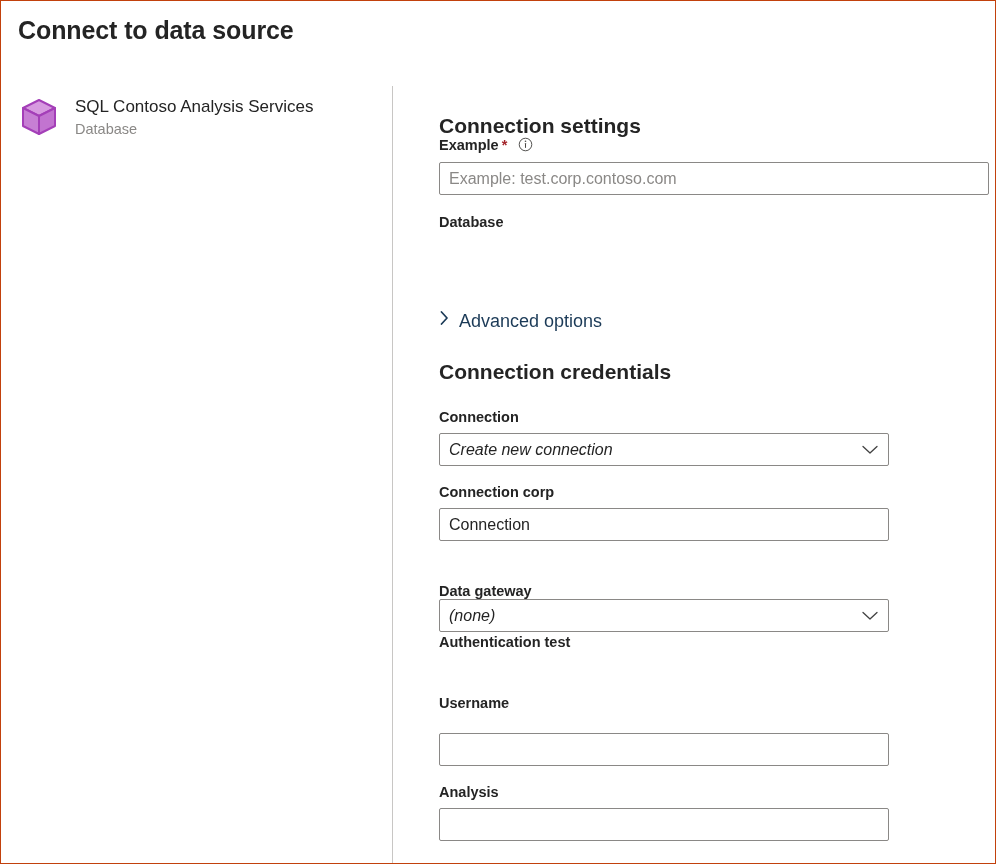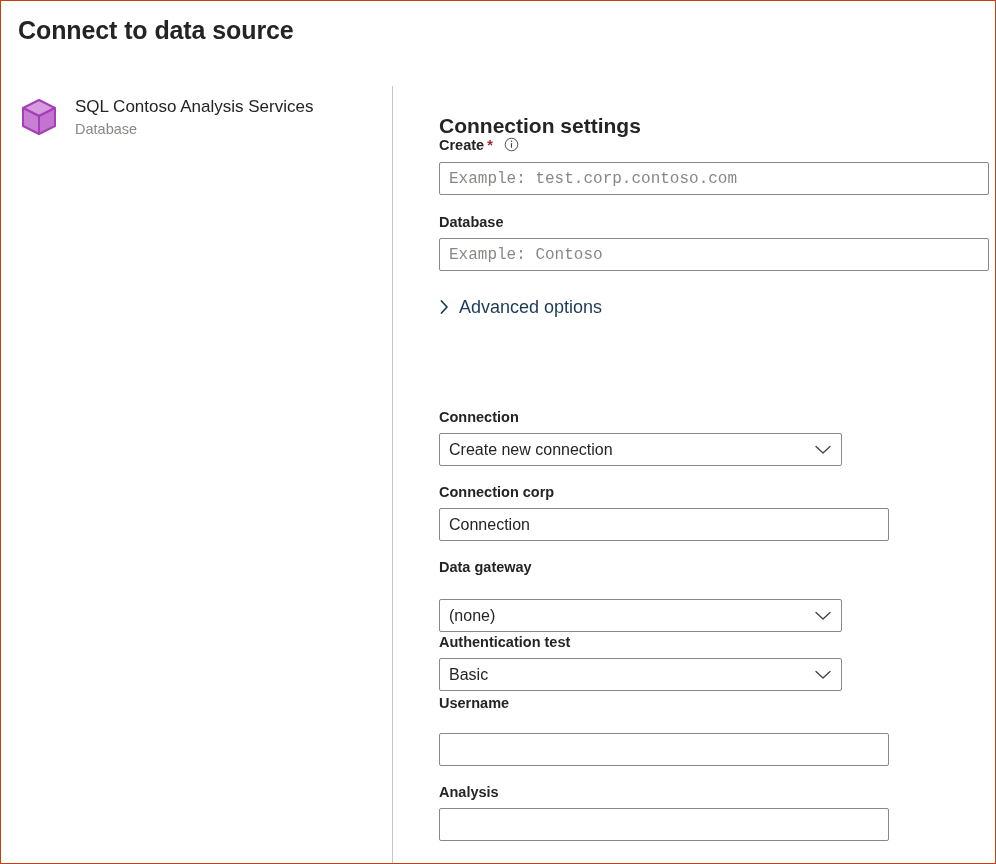--- a/index.html
+++ b/index.html
@@ -152,36 +152,37 @@
     border-radius: 2px;
     background: #ffffff;
     font-family: "Liberation Sans", "DejaVu Sans", sans-serif;
     font-size: 16px;
     color: #242424;
     padding: 0 9px;
     outline: none;
     line-height: 31px;
   }
   .txt-input::placeholder { color: #8a8886; opacity: 1; }
-  .input-wide   { width: 550px; font-family: Liberation Mono, monospace; }
+  .input-wide   { width: 550px; }
   .input-narrow { width: 450px; }
 
   
   .dropdown {
     position: absolute;
     left: 46px;
-    width: 403px;
+    width: 450px;
     height: 33px;
     border: 1px solid #8a8886;
     border-radius: 2px;
     background: #ffffff;
     display: flex;
     align-items: center;
     padding: 0 9px;
     cursor: pointer;
+    font-style: italic;
   }
   .dropdown-value {
     flex: 1 1 auto;
     font-size: 16px;
     color: #242424;
     line-height: 31px;
     white-space: nowrap;
     overflow: hidden;
   }
   .chev {
@@ -192,23 +193,23 @@
     align-items: center;
     justify-content: center;
     color: #424242;
   }
   .chev svg { display: block; }
 
   
   .advanced-toggle {
     position: absolute;
     left: 44px;
-    top: 294px;
-    display: flex;
-    align-items: center;
+    top: 308px;
+    display: flex;
+    align-items: flex-start;
     background: transparent;
     border: none;
     padding: 0;
     cursor: pointer;
     font-family: "Liberation Sans", "DejaVu Sans", sans-serif;
   }
   .advanced-chev {
     width: 14px;
     height: 18px;
     display: flex;
@@ -256,75 +257,67 @@
       </span>
     </div>
 
   </div>
 
   <div class="right-panel">
 
     <div class="section-title st-settings">Connection settings</div>
 
     <div class="field-label" style="top:134px;">
-      <span>Create</span><span class="req-star">*</span><span class="info-icon">
+      <span>Example</span><span class="req-star">*</span><span class="info-icon">
         <svg width="15" height="15" viewBox="0 0 16 16" aria-hidden="true">
           <circle cx="8" cy="8" r="6.7" fill="none" stroke="#484644" stroke-width="1"></circle>
           <circle cx="8" cy="4.6" r="0.85" fill="#484644"></circle>
           <rect x="7.45" y="6.5" width="1.1" height="5.1" rx="0.5" fill="#484644"></rect>
         </svg>
       </span>
     </div>
     <input class="txt-input input-wide" style="top: 161px;" type="text" placeholder="Example: test.corp.contoso.com" value="">
 
     <div class="field-label" style="top:211px;">Database</div>
-    <input class="txt-input input-wide" style="top: 237px;" type="text" placeholder="Example: Contoso">
 
     <button class="advanced-toggle">
       <span class="advanced-chev">
         <svg width="9" height="14" viewBox="0 0 9 14" aria-hidden="true">
           <path d="M1.5 1 L7 7 L1.5 13" fill="none" stroke="currentColor" stroke-width="1.7" stroke-linecap="round" stroke-linejoin="round"></path>
         </svg>
       </span>
       <span class="advanced-label">Advanced options</span>
     </button>
 
+    <div class="section-title st-credentials">Connection credentials</div>
 
     <div class="field-label" style="top:406px;">Connection</div>
     <div class="dropdown" style="top:432px;">
       <span class="dropdown-value">Create new connection</span>
       <span class="chev">
         <svg width="16" height="10" viewBox="0 0 16 10" aria-hidden="true">
           <path d="M1 1.5 L8 8 L15 1.5" fill="none" stroke="currentColor" stroke-width="1.3" stroke-linecap="round" stroke-linejoin="round"></path>
         </svg>
       </span>
     </div>
 
     <div class="field-label" style="top:481px;">Connection corp</div>
     <input class="txt-input input-narrow" style="top: 507px;" type="text" value="Connection">
 
-    <div class="field-label" style="top:556px;text-align:right;">Data gateway</div>
+    <div class="field-label" style="top:580px;text-align:right;">Data gateway</div>
     <div class="dropdown" style="top:598px;">
       <span class="dropdown-value">(none)</span>
       <span class="chev">
         <svg width="16" height="10" viewBox="0 0 16 10" aria-hidden="true">
           <path d="M1 1.5 L8 8 L15 1.5" fill="none" stroke="currentColor" stroke-width="1.3" stroke-linecap="round" stroke-linejoin="round"></path>
         </svg>
       </span>
     </div>
 
     <div class="field-label" style="top:631px;">Authentication test</div>
-    <div class="dropdown" style="top:657px;">
-      <span class="dropdown-value">Basic</span>
-      <span class="chev">
-        <svg width="16" height="10" viewBox="0 0 16 10" aria-hidden="true">
-          <path d="M1 1.5 L8 8 L15 1.5" fill="none" stroke="currentColor" stroke-width="1.3" stroke-linecap="round" stroke-linejoin="round"></path>
-        </svg>
-      </span>
-    </div>
 
     <div class="field-label" style="top:692px;">Username</div>
     <input class="txt-input input-narrow" style="top: 732px;" type="text" value="">
 
     <div class="field-label" style="top:781px;">Analysis</div>
     <input class="txt-input input-narrow" style="top: 807px;" type="password" value="">
 
   </div>
 </div>
 

